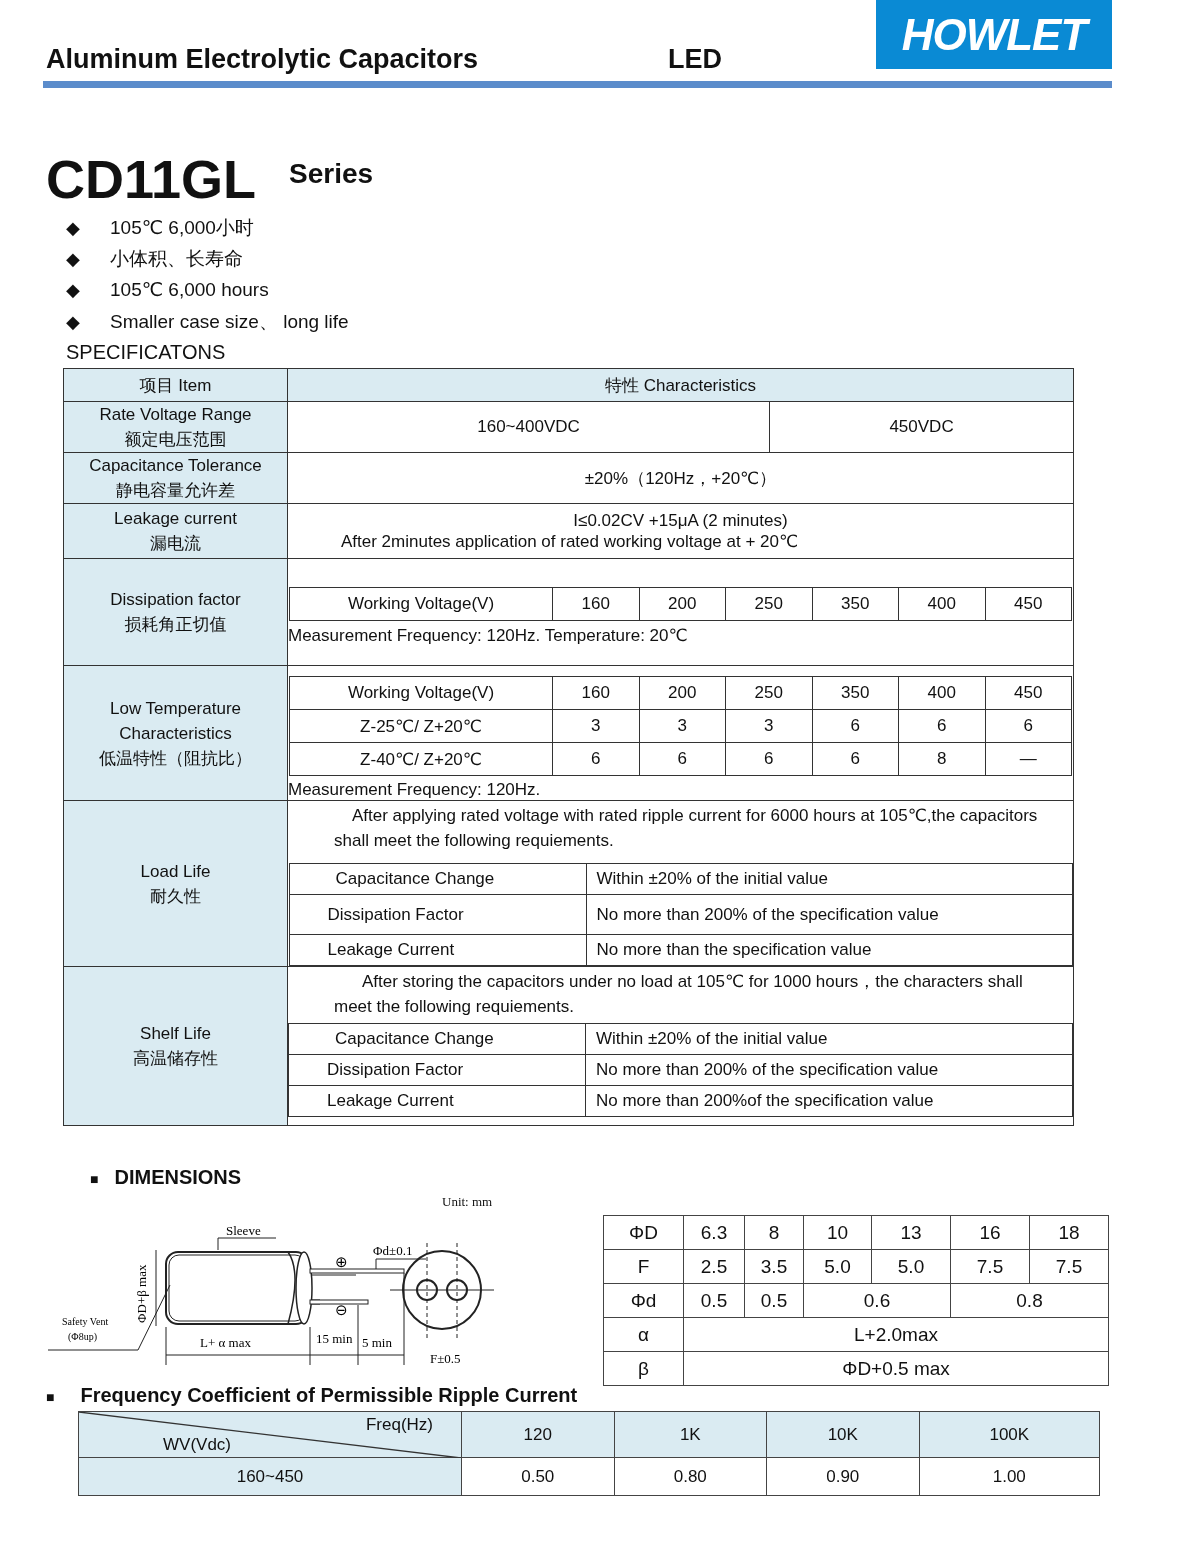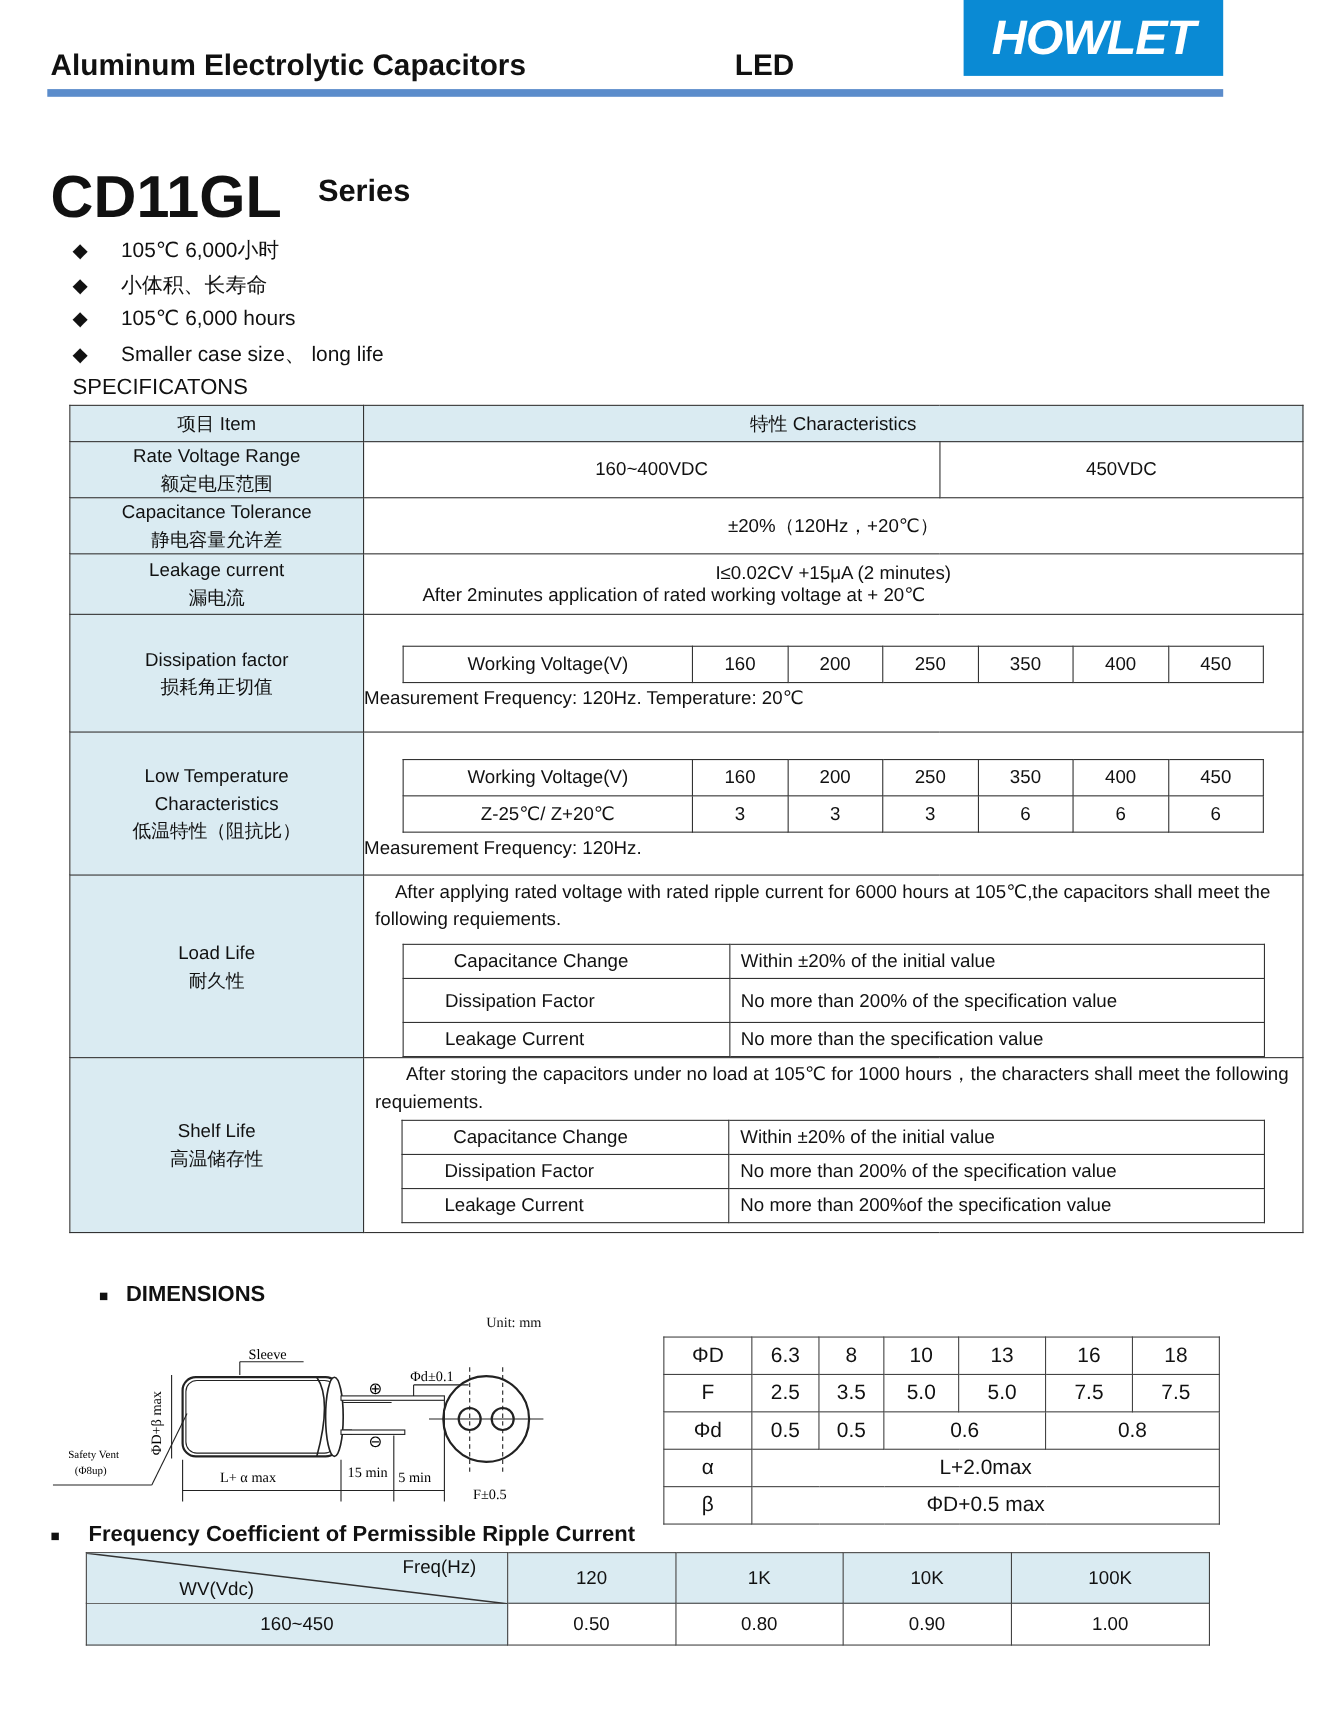--- a/index.html
+++ b/index.html
@@ -8,28 +8,28 @@
   .hdr-title{left:46px;top:44px;font-size:27px;font-weight:bold;}
   .hdr-led{left:668px;top:44px;font-size:27px;font-weight:bold;}
   .logo{left:876px;top:0;width:236px;height:69px;background:#0a8ad4;color:#fff;font-style:italic;font-weight:bold;font-size:44px;display:flex;align-items:center;justify-content:center;letter-spacing:-1px;}
   .hdr-bar{left:43px;top:81px;width:1069px;height:7px;background:#5b8ccb;}
   .series{left:46px;top:148px;font-size:54px;font-weight:bold;}
   .series-sub{left:289px;top:158px;font-size:28px;font-weight:bold;}
   .feat{left:66px;font-size:19px;display:flex;align-items:center;}
   .feat .dia{width:44px;font-size:18px;}
   .spec-title{left:66px;top:341px;font-size:20px;}
   table{border-collapse:collapse;}
-  .spec{position:absolute;left:63px;top:368px;width:1122px;}
+  .spec{position:absolute;left:63px;top:368px;width:1011px;}
   .spec td{border:1.5px solid #333;font-size:17px;text-align:center;vertical-align:middle;padding:0;}
   .spec td.lbl{background:#daebf2;width:266px;line-height:25px;}
   .spec .hdrrow td{background:#daebf2;height:32px;}
   .inner{border-collapse:collapse;margin:0 auto;}
   .inner td{border:1.5px solid #333;font-size:17px;text-align:center;height:32px;}
   .note{text-align:left;font-size:17px;}
-  .para{text-align:left;font-size:17px;line-height:25px;padding:2px 10px 4px 10px;}
+  .para{text-align:left;font-size:17px;line-height:25px;padding:2px 10px 4px 10px;margin-left:36px;}
   .life td{text-align:left;font-size:17px;height:30px;}
   .dim-title{left:90px;top:1166px;font-size:20px;font-weight:bold;}
   .unit{left:442px;top:1194px;font-family:"Liberation Serif",serif;font-size:13px;}
   .dimtbl{position:absolute;left:603px;top:1215px;}
   .dimtbl td{border:1.5px solid #444;font-size:19px;text-align:center;height:31px;}
   .freq-title{left:46px;top:1384px;font-size:20px;font-weight:bold;}
   .freq{position:absolute;left:78px;top:1411px;width:1022px;}
   .freq td{border:1.5px solid #444;font-size:17px;text-align:center;}
 </style>
 </head>
@@ -134,20 +134,29 @@
                 <td>450</td>
               </tr>
         <tr style="height:30px">
                 <td>Z-25℃/ Z+20℃</td>
                 <td>3</td>
                 <td>3</td>
                 <td>3</td>
                 <td>6</td>
                 <td>6</td>
                 <td>6</td>
+              </tr>
+        <tr style="height:30px">
+                <td>Z-40℃/ Z+20℃</td>
+                <td>6</td>
+                <td>6</td>
+                <td>6</td>
+                <td>6</td>
+                <td>8</td>
+                <td>—</td>
               </tr>
       </tbody>
           </table>
       <div class="note" style="padding-top:4px">Measurement Frequency: 120Hz.</div>
     </td>
   </tr>
   <tr style="height:159px">
     <td class="lbl">
           <div>Load Life</div>
           <div>耐久性</div>

